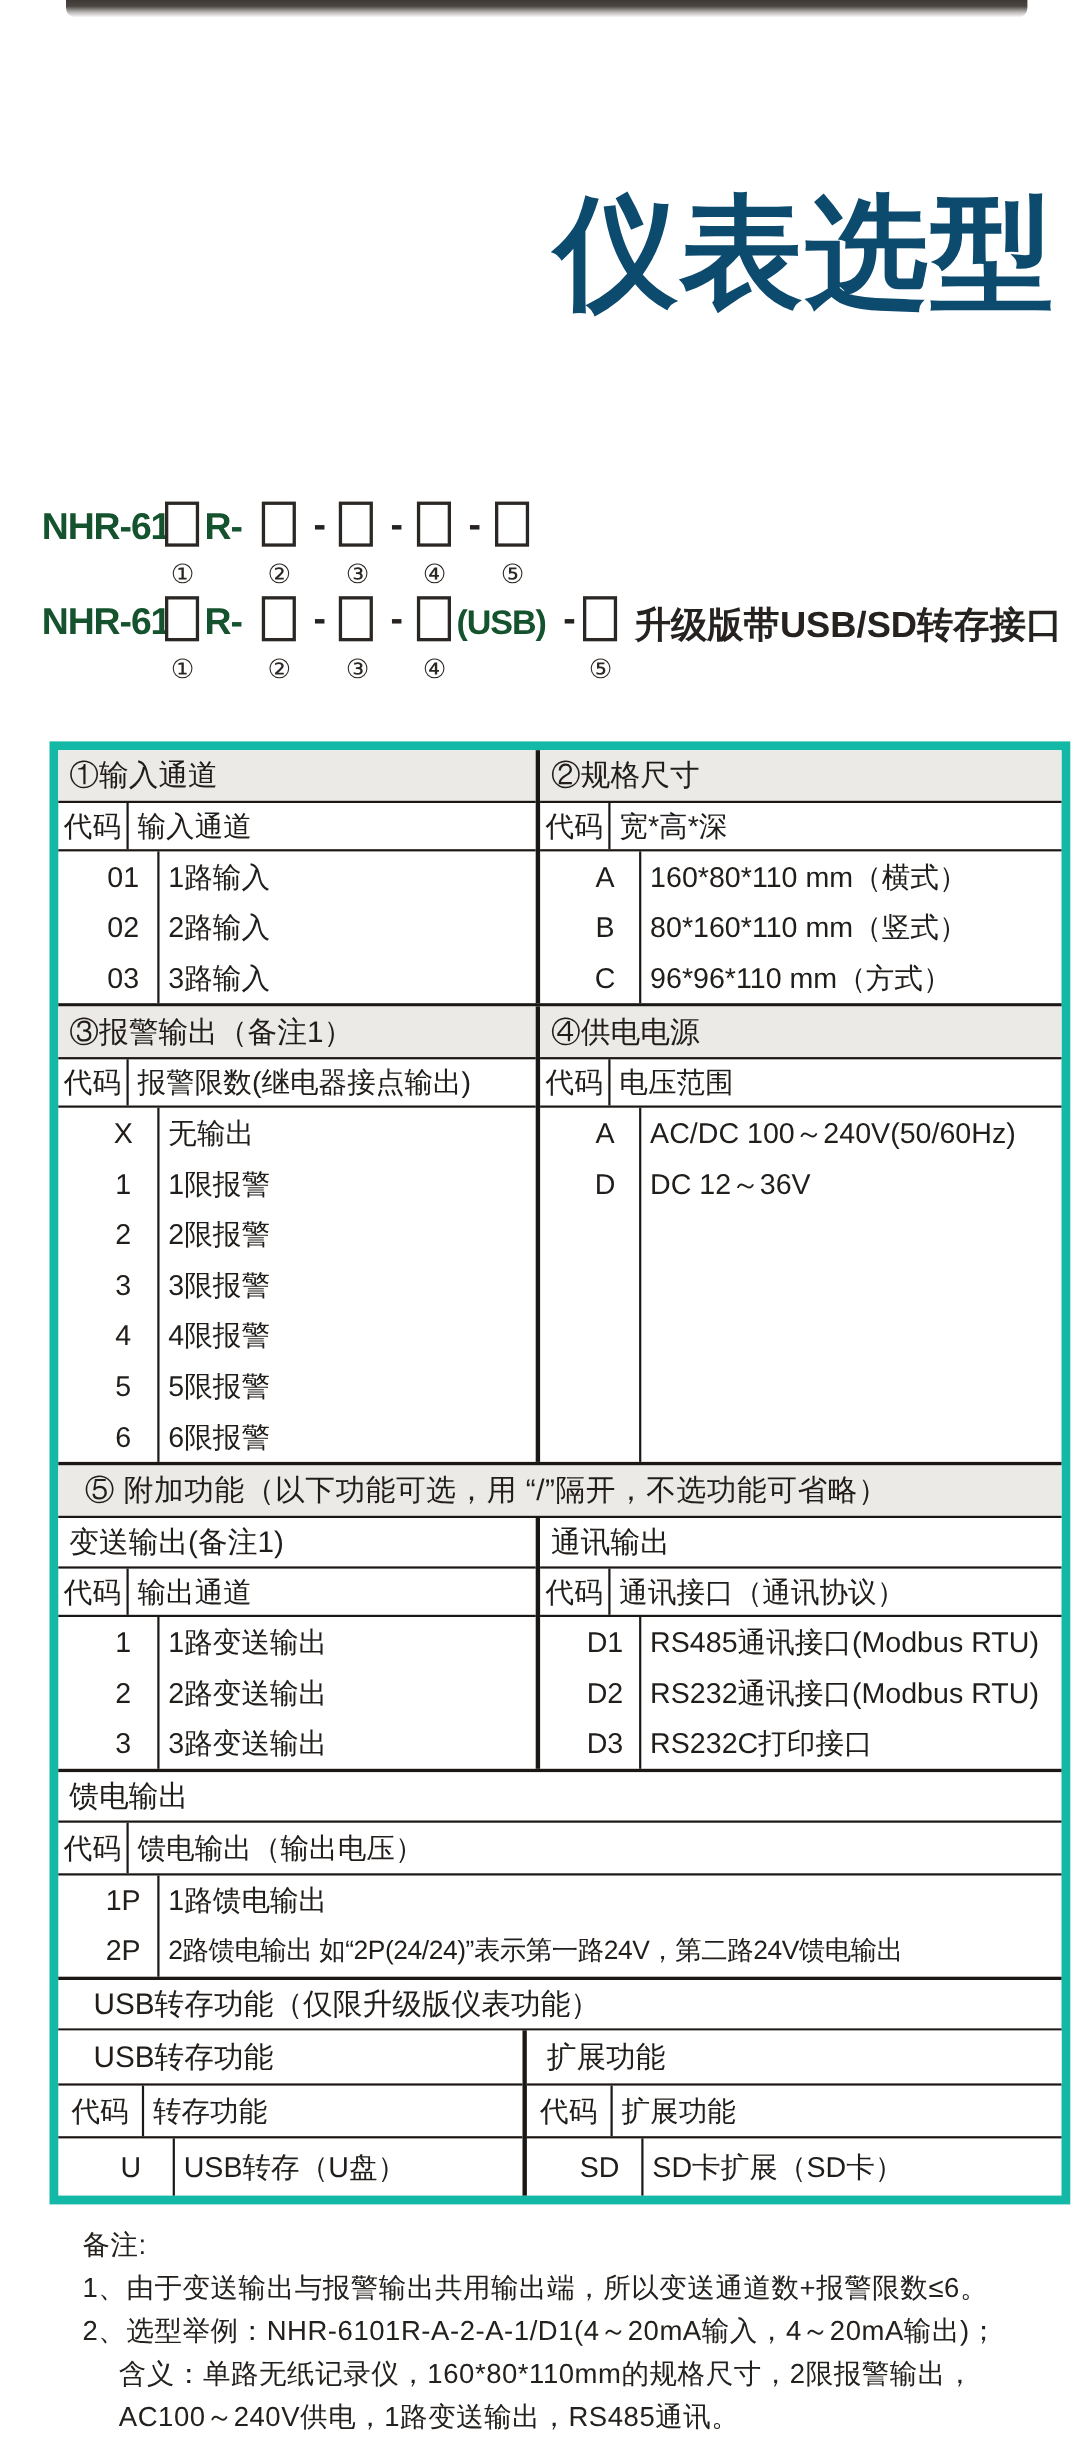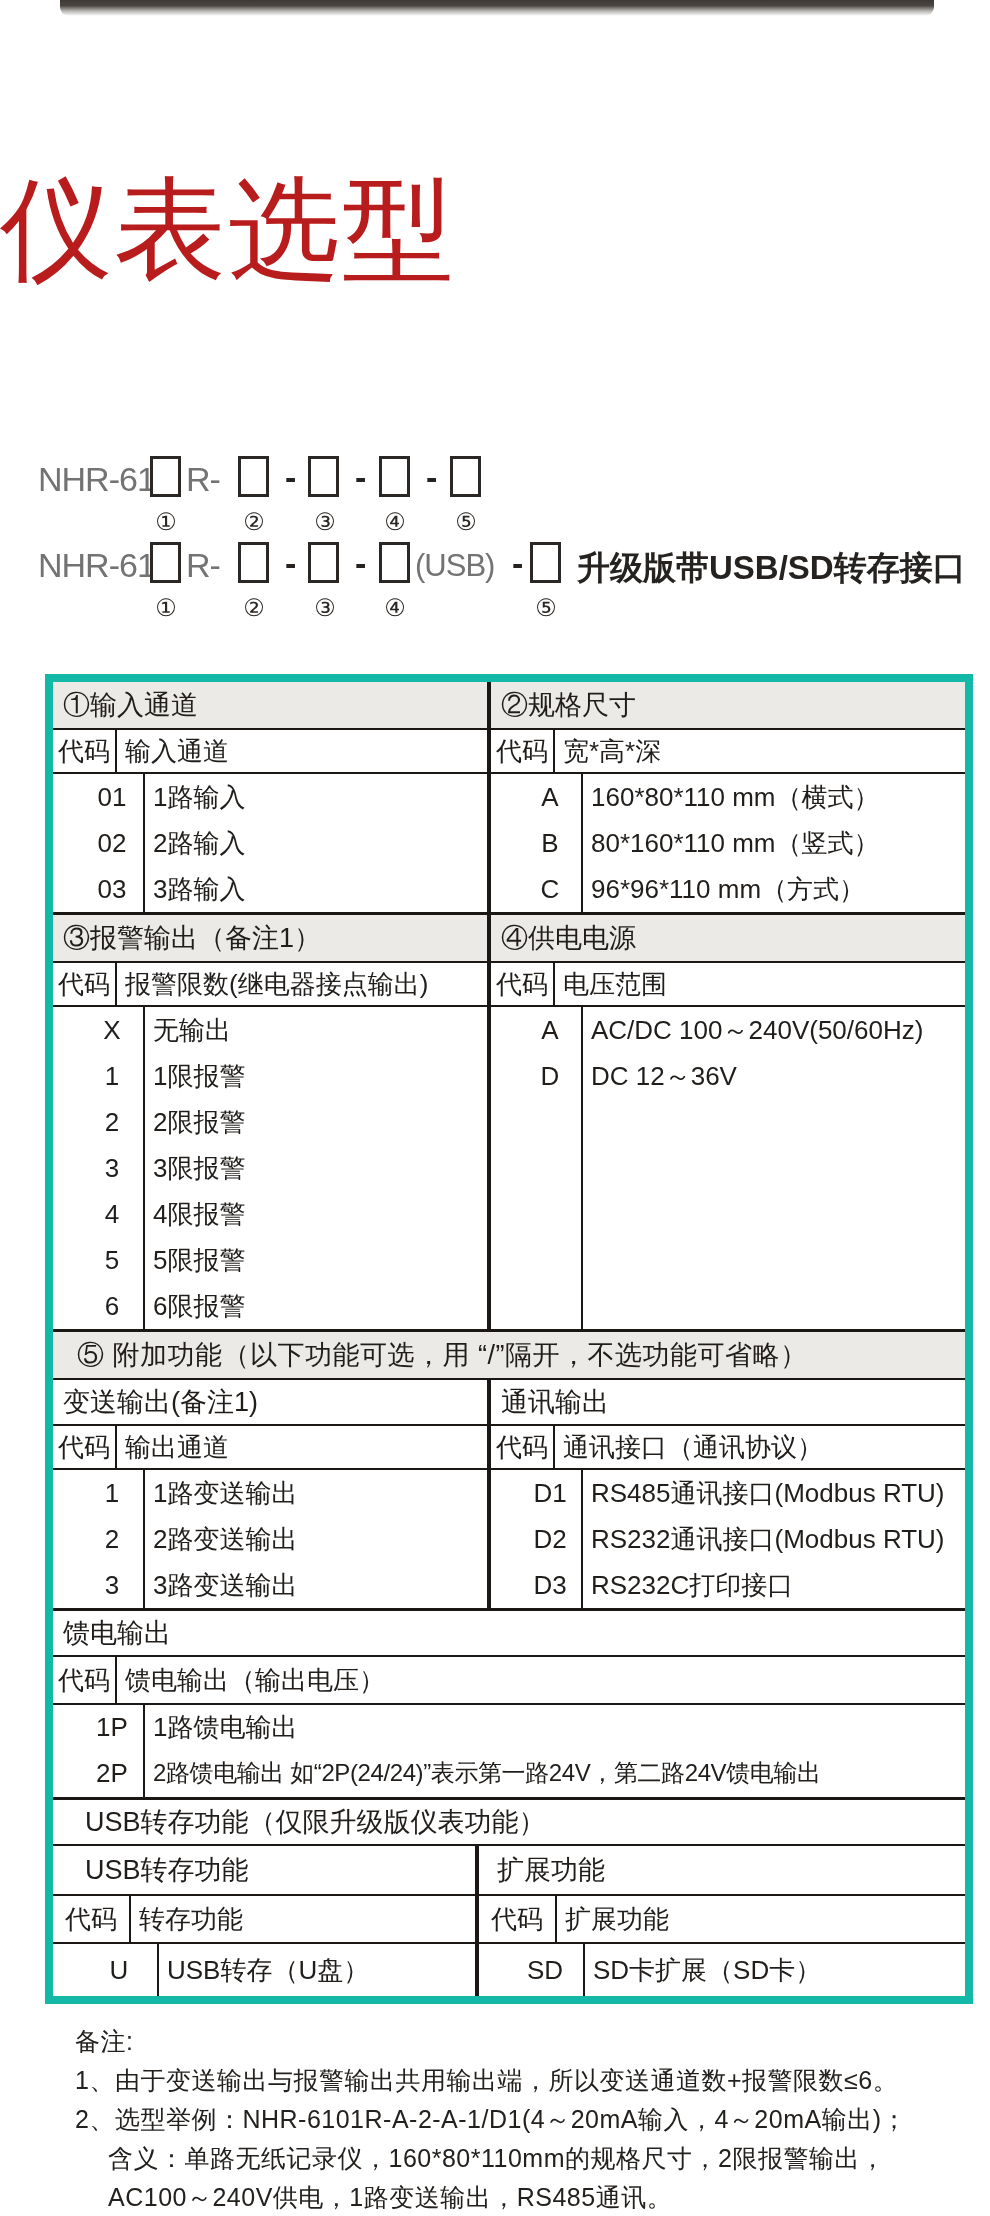--- a/index.html
+++ b/index.html
@@ -9,28 +9,28 @@
   }
   
   .topbar{
     position:absolute;left:60px;top:0;width:874px;height:16px;
     background:linear-gradient(180deg,#3d3935 0%,#4a4541 35%,rgba(105,100,95,0.45) 70%,rgba(120,115,110,0) 100%);
     border-radius:0 0 9px 9px;
   }
   
   .title{
     position:absolute;left:0;top:168px;width:960px;margin:0;
-    text-align:left;font-size:112px;line-height:1.1;font-weight:400;
-    letter-spacing:2px;color:#b91c1c;
+    text-align:right;font-size:112px;line-height:1.1;font-weight:700;
+    letter-spacing:2px;color:#0c4a6e;
   }
   
   .model{position:absolute;left:38px;top:452px;width:952px;height:180px;}
   .mline{position:absolute;left:0;height:50px;width:952px;}
   .ml1{top:6px;} .ml2{top:92px;}
-  .mtx{position:absolute;top:2px;font-size:34px;font-weight:400;letter-spacing:-1px;white-space:nowrap;color:#737373;}
+  .mtx{position:absolute;top:2px;font-size:34px;font-weight:700;letter-spacing:-1px;white-space:nowrap;color:#14532d;}
   .mcjk{position:absolute;top:2px;font-size:33px;font-weight:600;white-space:nowrap;color:#262220;}
   .mbox{position:absolute;top:-2px;width:31px;height:41px;border:3px solid #2b2724;box-sizing:border-box;background:#fff;}
   .mdash{position:absolute;top:0px;font-size:34px;font-weight:700;color:#262220;}
   .markers{position:absolute;left:0;width:952px;height:30px;}
   .mk1{top:56px;} .mk2{top:142px;}
   .mk{position:absolute;transform:translateX(-50%);font-size:24px;color:#2a2623;font-weight:400;}
   
   .p-pfx{left:0;} .p-b1{left:112px;} .p-r{left:148px;} .p-b2{left:200px;}
   .p-d1{left:247px;} .p-b3{left:270px;} .p-d2{left:317px;} .p-b4{left:341px;}
   .p-d3{left:388px;} .p-b5{left:412px;}

